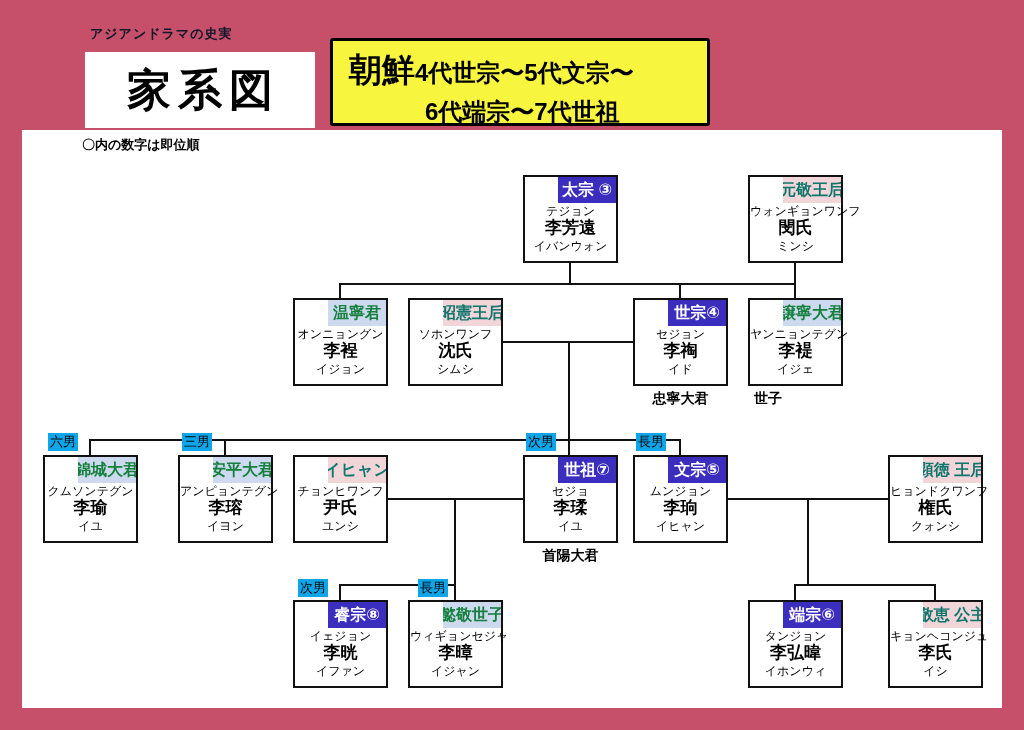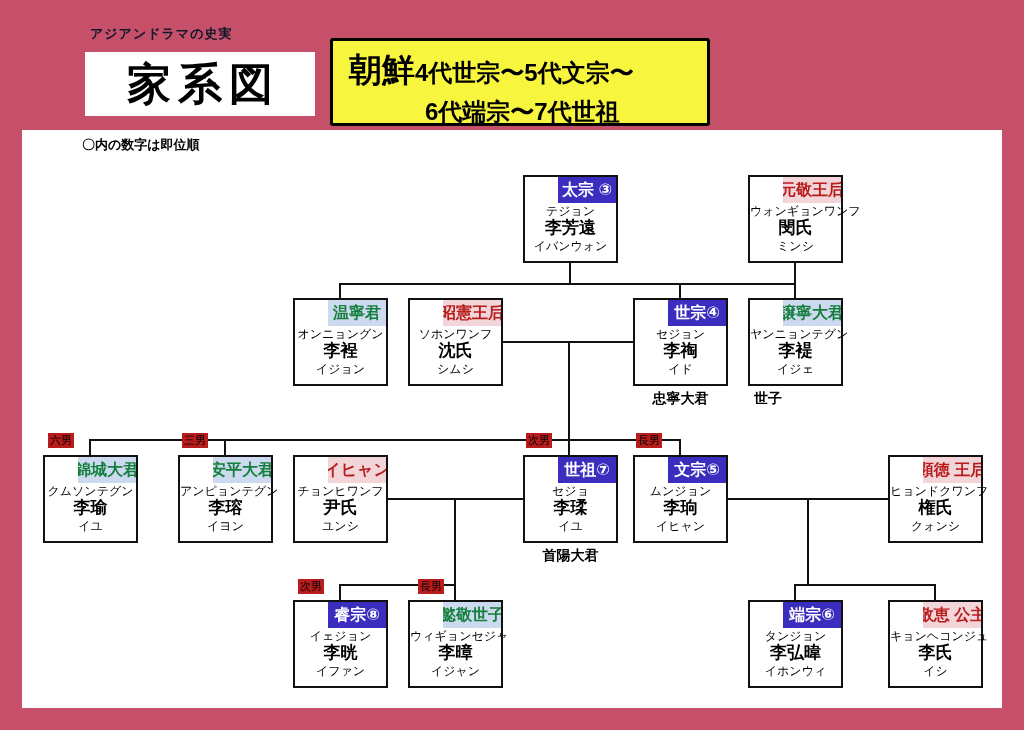--- a/index.html
+++ b/index.html
@@ -9,21 +9,21 @@
     background:#c6506a;
     font-family:"Liberation Sans","DejaVu Sans",sans-serif;
     overflow:hidden;
     color:#000;
   }
   .tagline {
     position:absolute; left:90px; top:25px;
     color:#0f172a; font-size:13px; font-weight:bold; letter-spacing:1px;
   }
   .title-box {
-    position:absolute; left:85px; top:52px; width:230px; height:64px;
+    position:absolute; left:85px; top:52px; width:230px; height:76px;
     background:#fff;
     display:flex; align-items:center; justify-content:center;
     font-size:44px; font-weight:bold; letter-spacing:7px; text-indent:7px;
   }
   .banner {
     position:absolute; left:330px; top:38px; width:380px; height:88px;
     background:#f8f53f; border:3px solid #000; border-radius:3px;
     padding-top:7px;
   }
   .banner .l1 { font-size:24px; font-weight:bold; padding-left:16px; white-space:nowrap; }
@@ -40,26 +40,26 @@
   .pbox {
     position:absolute; width:95px; height:88px;
     background:#fff; border:2px solid #111;
     text-align:center; z-index:2;
   }
   .hdr {
     height:26px; display:flex; align-items:center; justify-content:center;
     font-size:16px; font-weight:bold; white-space:nowrap; overflow:hidden;margin-left:33px;
   }
   .hdr.king   { background:#3b2dbd; color:#fff; }
-  .hdr.queen  { background:#f1d5d8; color:#b91c1c; }
+  .hdr.queen  { background:#f1d5d8; color:#0f766e; }
   .hdr.prince { background:#ccd9ee; color:#15803d; }
   .rd { font-size:12px; line-height:12px; margin-top:2px; white-space:nowrap; }
   .nm { font-size:17px; font-weight:bold; line-height:20px; margin-top:1px; white-space:nowrap; }
   .sub { position:absolute; font-size:14px; font-weight:bold; z-index:2; }
-  .blabel { position:absolute; font-size:11px; background:#b91c1c; padding:0 2px; z-index:3; }
+  .blabel { position:absolute; font-size:13px; background:#0ea5e9; padding:0 2px; z-index:3; }
   .h { position:absolute; height:2px; background:#111; z-index:1; }
   .v { position:absolute; width:2px;  background:#111; z-index:1; }
 </style>
 </head>
 <body>
 
 <div class="tagline">アジアンドラマの史実</div>
 <div class="title-box">家系図</div>
 
 <div class="banner">

